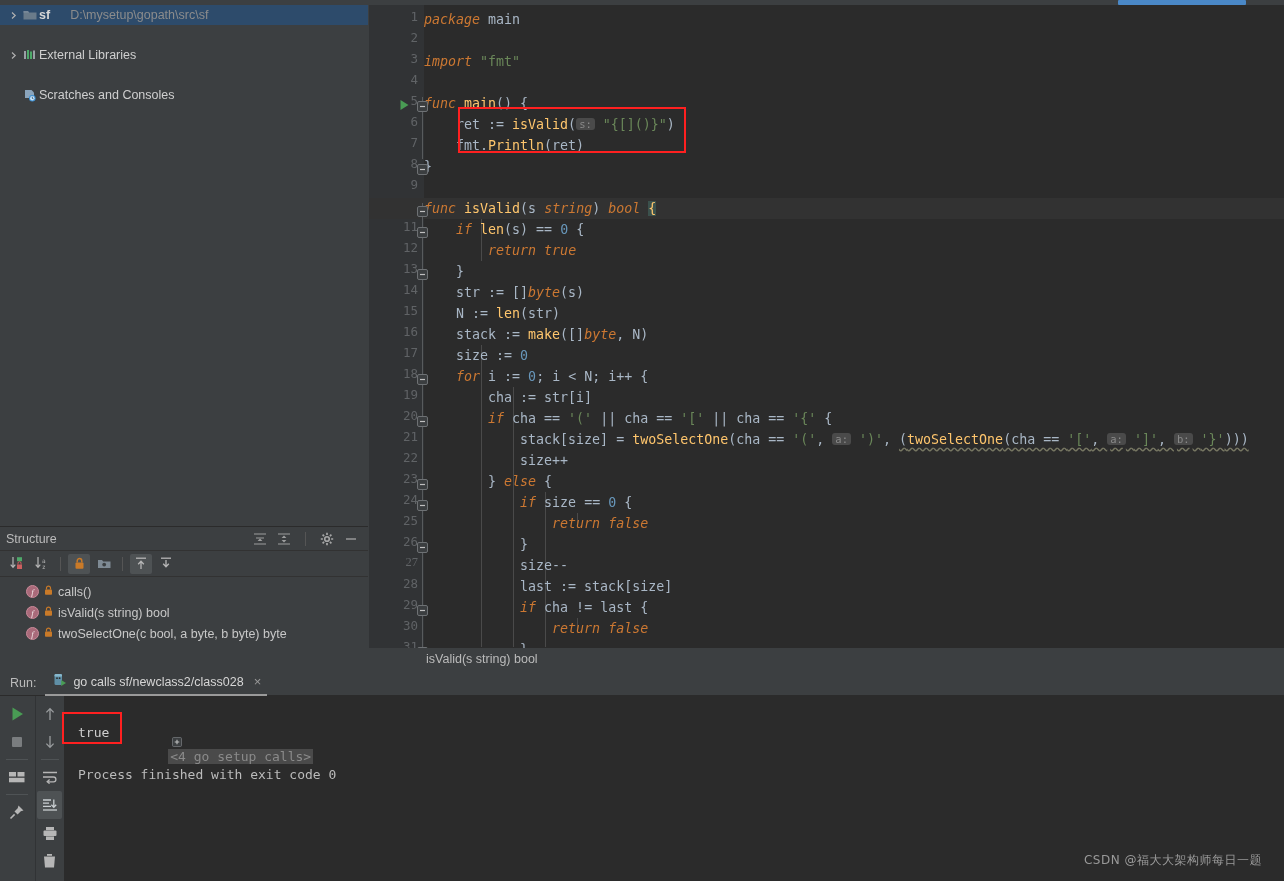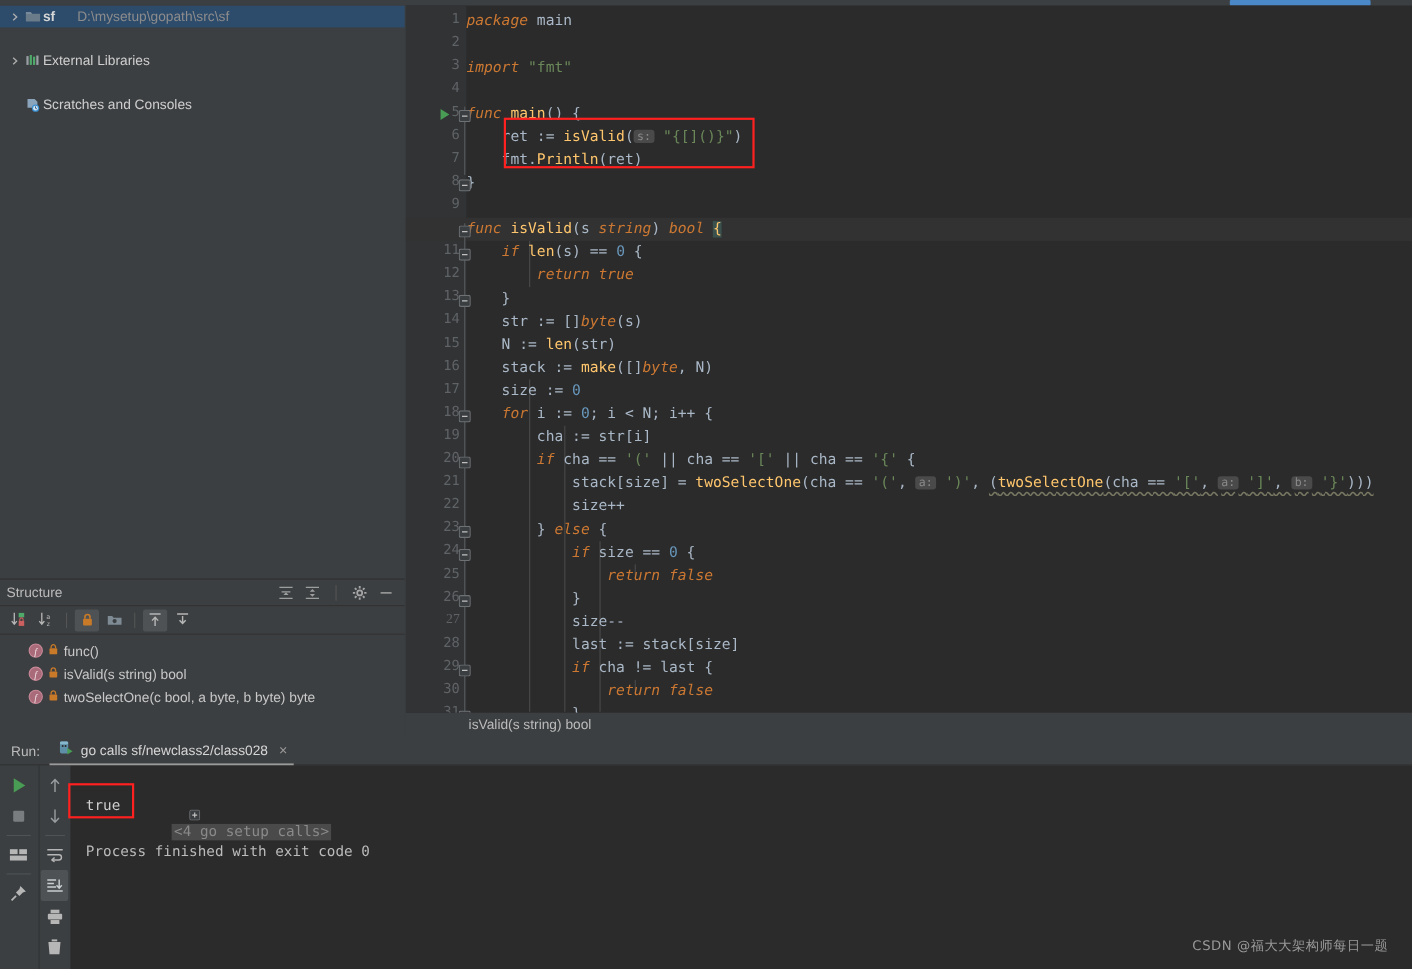--- a/index.html
+++ b/index.html
@@ -119,21 +119,21 @@
   .run-sidebar1 { position:absolute; left:0; top:0; width:36px; height:185px; background:#3c3f41; border-right:1px solid #313335;}
   .run-sidebar2 { position:absolute; left:37px; top:0; width:27px; height:185px; background:#3c3f41; }
   .console { position:absolute; left:64px; top:0; right:0; bottom:0; background:#2b2b2b; }
   .sbtn { width:34px; height:28px; display:flex; align-items:center; justify-content:center; }
   .sbtn.active { background:#4e5254; border-radius:2px; }
   .sdiv { width:22px; height:1px; background:#4f5355; margin:3px 6px; }
   .cline {
     position:absolute; left:14px; white-space:pre;
     font-family:"DejaVu Sans Mono", monospace; font-size:13px; color:#bbbbbb;
   }
-  .fold-collapsed { background:#4a4a4a; color:#8a8a8a; padding:0 2px; }
+  .fold-collapsed { background:#4a4a4a; color:#8a8a8a; padding:0 2px;margin-left:12px; }
   .watermark {
     position:absolute; right:22px; bottom:12px; color:#9a9a9a; font-size:12px;
     font-family:"DejaVu Sans", sans-serif; letter-spacing:.5px;
   }
 </style>
 </head>
 <body>
 
 <div id="app">
 
@@ -270,21 +270,21 @@
 
     <div class="struct-list">
       <div class="struct-item">
         <span class="fbadge">f</span>
         <span>
           <svg width="9" height="11" viewBox="0 0 9 11">
             <rect x="1" y="4.4" width="7" height="5.4" rx="0.8" fill="#c97a28"></rect>
             <path d="M2.5 4.4V3.1a2 2 0 014 0v1.3" stroke="#c97a28" stroke-width="1.2" fill="none"></path>
           </svg>
         </span>
-        <span>func()</span>
+        <span>calls()</span>
       </div>
       <div class="struct-item">
         <span class="fbadge">f</span>
         <span>
           <svg width="9" height="11" viewBox="0 0 9 11">
             <rect x="1" y="4.4" width="7" height="5.4" rx="0.8" fill="#c97a28"></rect>
             <path d="M2.5 4.4V3.1a2 2 0 014 0v1.3" stroke="#c97a28" stroke-width="1.2" fill="none"></path>
           </svg>
         </span>
         <span>isValid(s string) bool</span>

